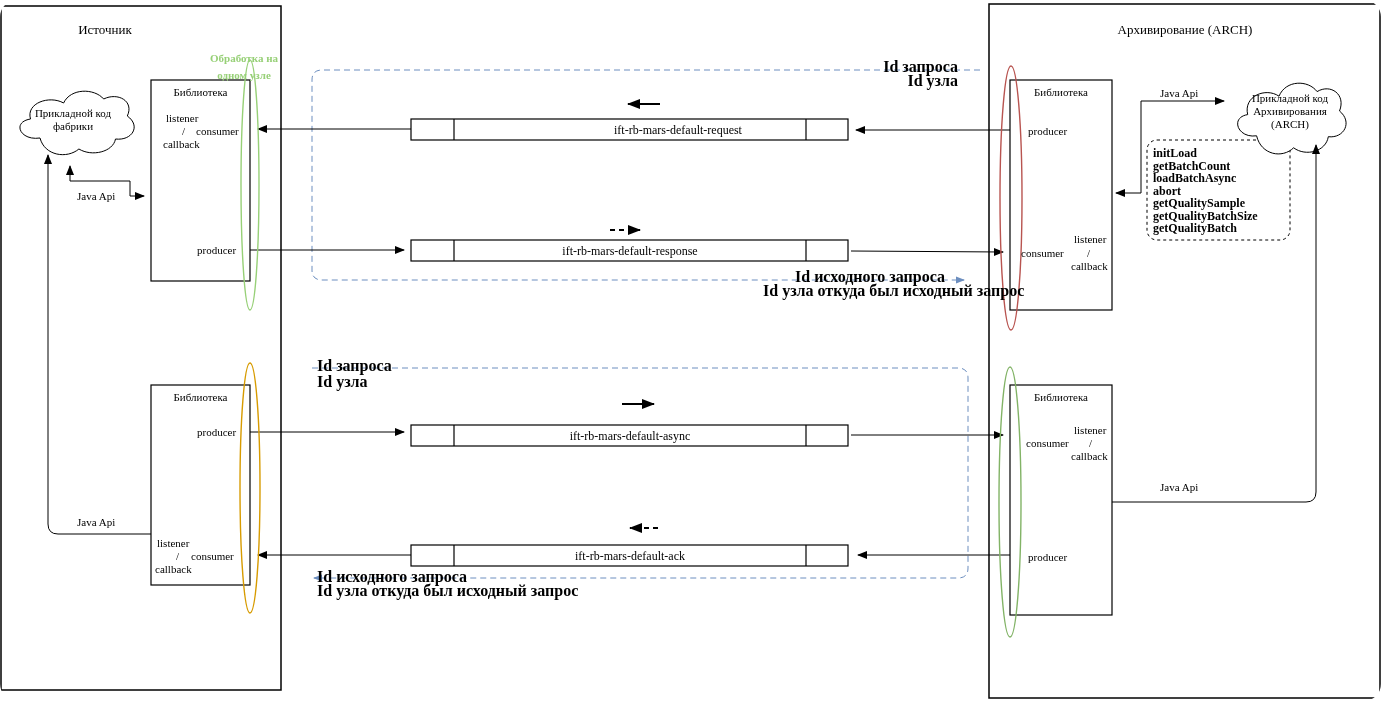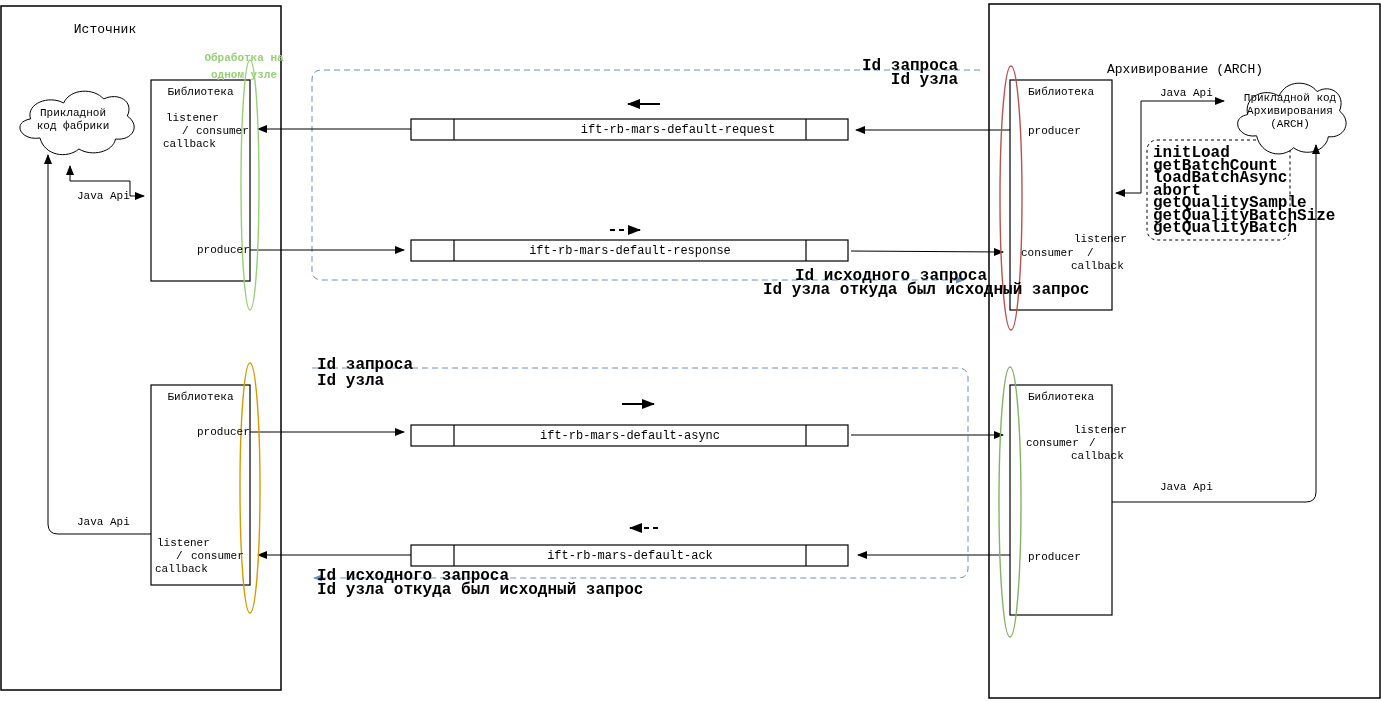--- a/index.html
+++ b/index.html
@@ -1,27 +1,27 @@
 <!DOCTYPE html>
 <html><head>
 <meta charset="utf-8">
 <style>
   html,body{margin:0;padding:0;background:#fff;}
   .canvas{position:relative;width:1381px;height:701px;background:#fff;overflow:hidden;
-          font-family:Liberation Mono, monospace;color:#000;}
+          font-family:Liberation Serif, serif;color:#000;border-radius:17px;}
   svg.layer{position:absolute;left:0;top:0;z-index:1;}
   .t{position:absolute;z-index:2;font-size:11px;line-height:1.2;white-space:nowrap;}
   .wrap{white-space:normal;text-align:center;}
   .title{font-size:13px;}
   .bold10{font-size:16px;font-weight:bold;}
   .right{text-align:right;}
   .qname{font-size:12px;text-align:center;}
   .green-note{color:#97d077;font-weight:bold;line-height:1.5;}
   .orange-note{color:#e8820c;white-space:normal;line-height:1.3;}
-  .methods{font-size:16px;font-weight:bold;line-height:12.5px;}
+  .methods{font-size:12px;font-weight:bold;line-height:12.5px;}
 </style>
 </head>
 <body>
 
 <div class="canvas">
 
 <svg class="layer" width="1381" height="701" viewBox="0 0 1381 701">
   <defs>
     <marker id="ab" markerWidth="12" markerHeight="10" refX="10" refY="5" orient="auto-start-reverse" markerUnits="userSpaceOnUse">
       <path d="M1,1 L11,5 L1,9 Z" fill="#000"></path>
@@ -91,21 +91,21 @@
   <path d="M 622 404 L 654 404" stroke="#000" stroke-width="2" marker-end="url(#abig)"></path>
   <path d="M 658 528 L 630 528" stroke="#000" stroke-width="2" stroke-dasharray="5 4" marker-end="url(#abig)"></path>
 
   <ellipse cx="250" cy="185" rx="9" ry="125" fill="none" stroke="#97d077" stroke-width="1.4"></ellipse>
   <ellipse cx="250" cy="488" rx="10" ry="125" fill="none" stroke="#d79b00" stroke-width="1.4"></ellipse>
   <ellipse cx="1011" cy="198" rx="11" ry="132" fill="none" stroke="#b85450" stroke-width="1.4"></ellipse>
   <ellipse cx="1010" cy="502" rx="11" ry="135" fill="none" stroke="#82b366" stroke-width="1.4"></ellipse>
 </svg>
 
 <div class="t title" style="left:55px;top:22px;width:100px;text-align:center;">Источник</div>
-<div class="t title" style="left:1105px;top:22px;width:160px;text-align:center;margin-top:40px;">Архивирование (ARCH)</div>
+<div class="t title" style="left:1105px;top:22px;width:160px;text-align:center;">Архивирование (ARCH)</div>
 
 <div class="t wrap green-note" style="left:203px;top:26px;width:82px;margin-top:24px;">Обработка на одном узле</div>
 
 <div class="t wrap" style="left:34px;top:98px;width:78px;margin-top:9px;">Прикладной код фабрики</div>
 <div class="t wrap" style="left:1242px;top:92px;width:96px;">Прикладной код Архивирования (ARCH)</div>
 
 <div class="t" style="left:151px;top:86px;width:99px;text-align:center;">Библиотека</div>
 <div class="t" style="left:166px;top:112px;">listener</div>
 <div class="t" style="left:182px;top:125px;">/</div>
 <div class="t" style="left:196px;top:125px;">consumer</div>

